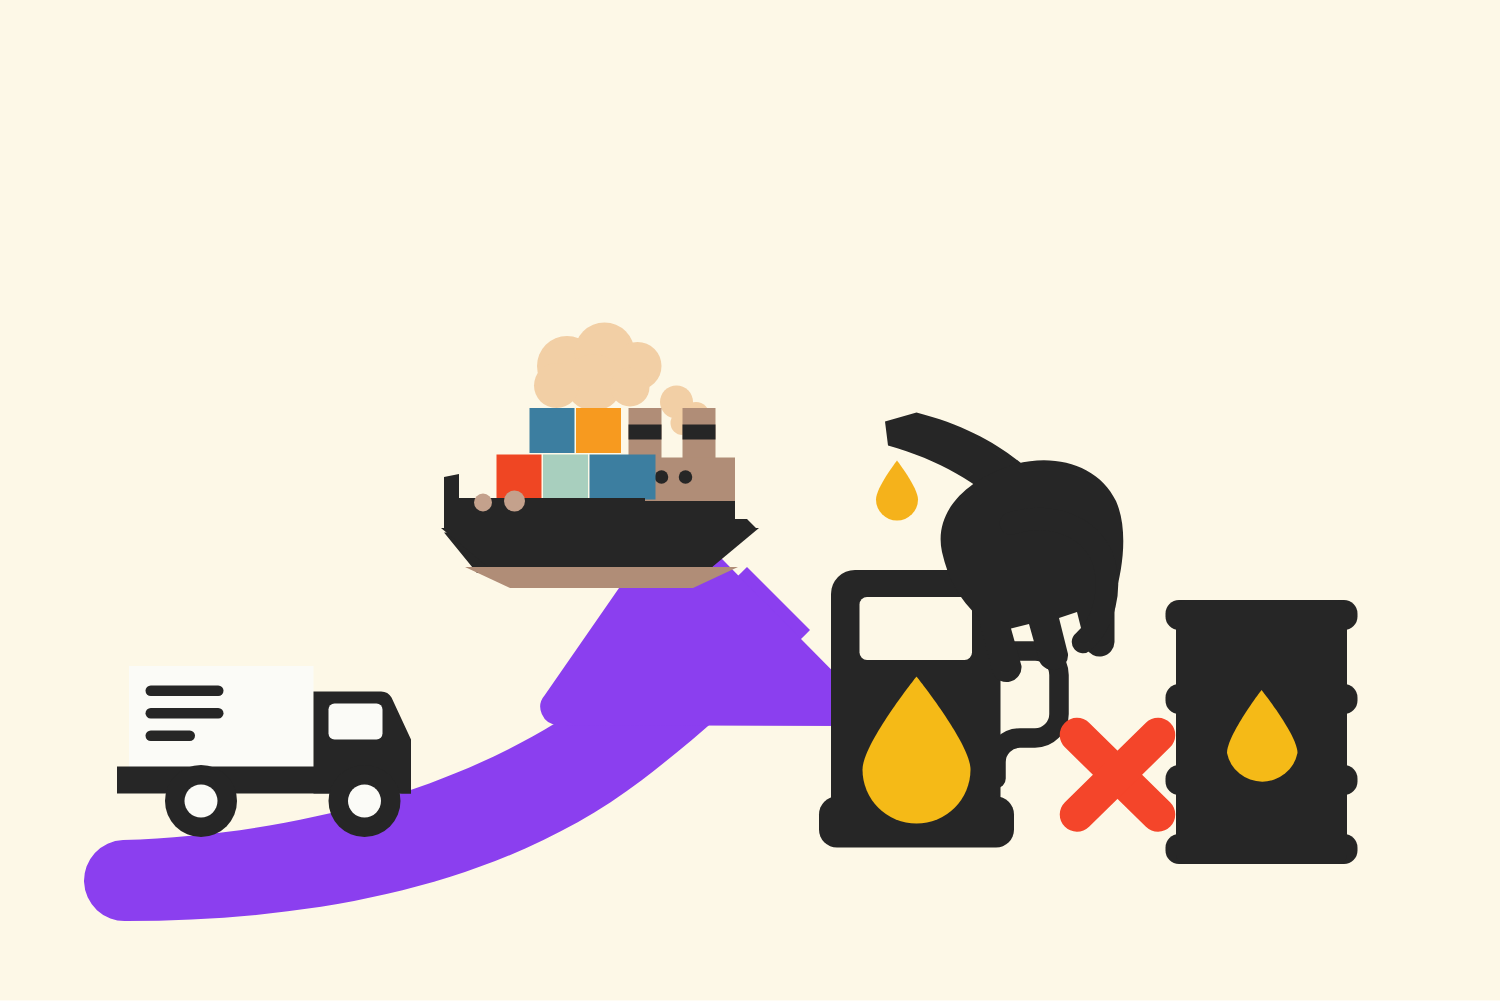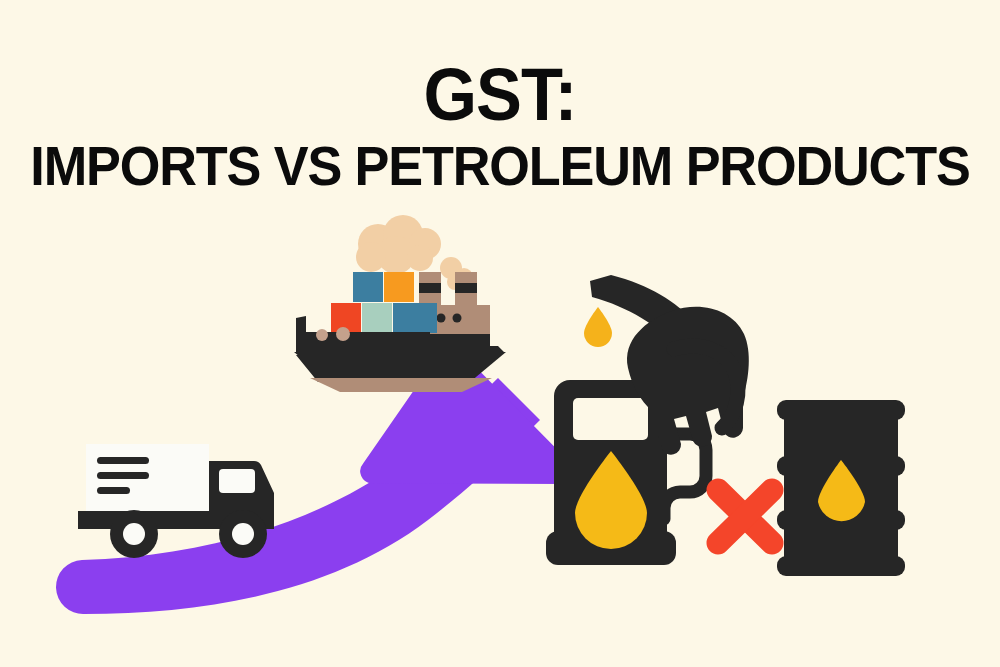--- a/index.html
+++ b/index.html
@@ -54,24 +54,20 @@
     width: 1000px;
     height: 667px;
   }
   .art-svg { display: block; }
 </style>
 </head>
 <body>
 
 <div id="poster" style="background: rgb(253, 248, 231);">
 
-  <div id="title-block">
-    <span id="title-main" style="color: rgb(11, 11, 11);">GST:</span>
-    <span id="title-sub" style="color: rgb(11, 11, 11);">IMPORTS VS PETROLEUM PRODUCTS</span>
-  </div>
 
   <div id="art">
     <svg class="art-svg" width="1000" height="667" viewBox="0 0 1000 667" xmlns="http://www.w3.org/2000/svg">
 
       <g>
         <path d="M 84 583
                  C 200 575, 330 540, 410 480
                  C 455 446, 485 418, 505 398
                  L 505 398
                  L 432 374

